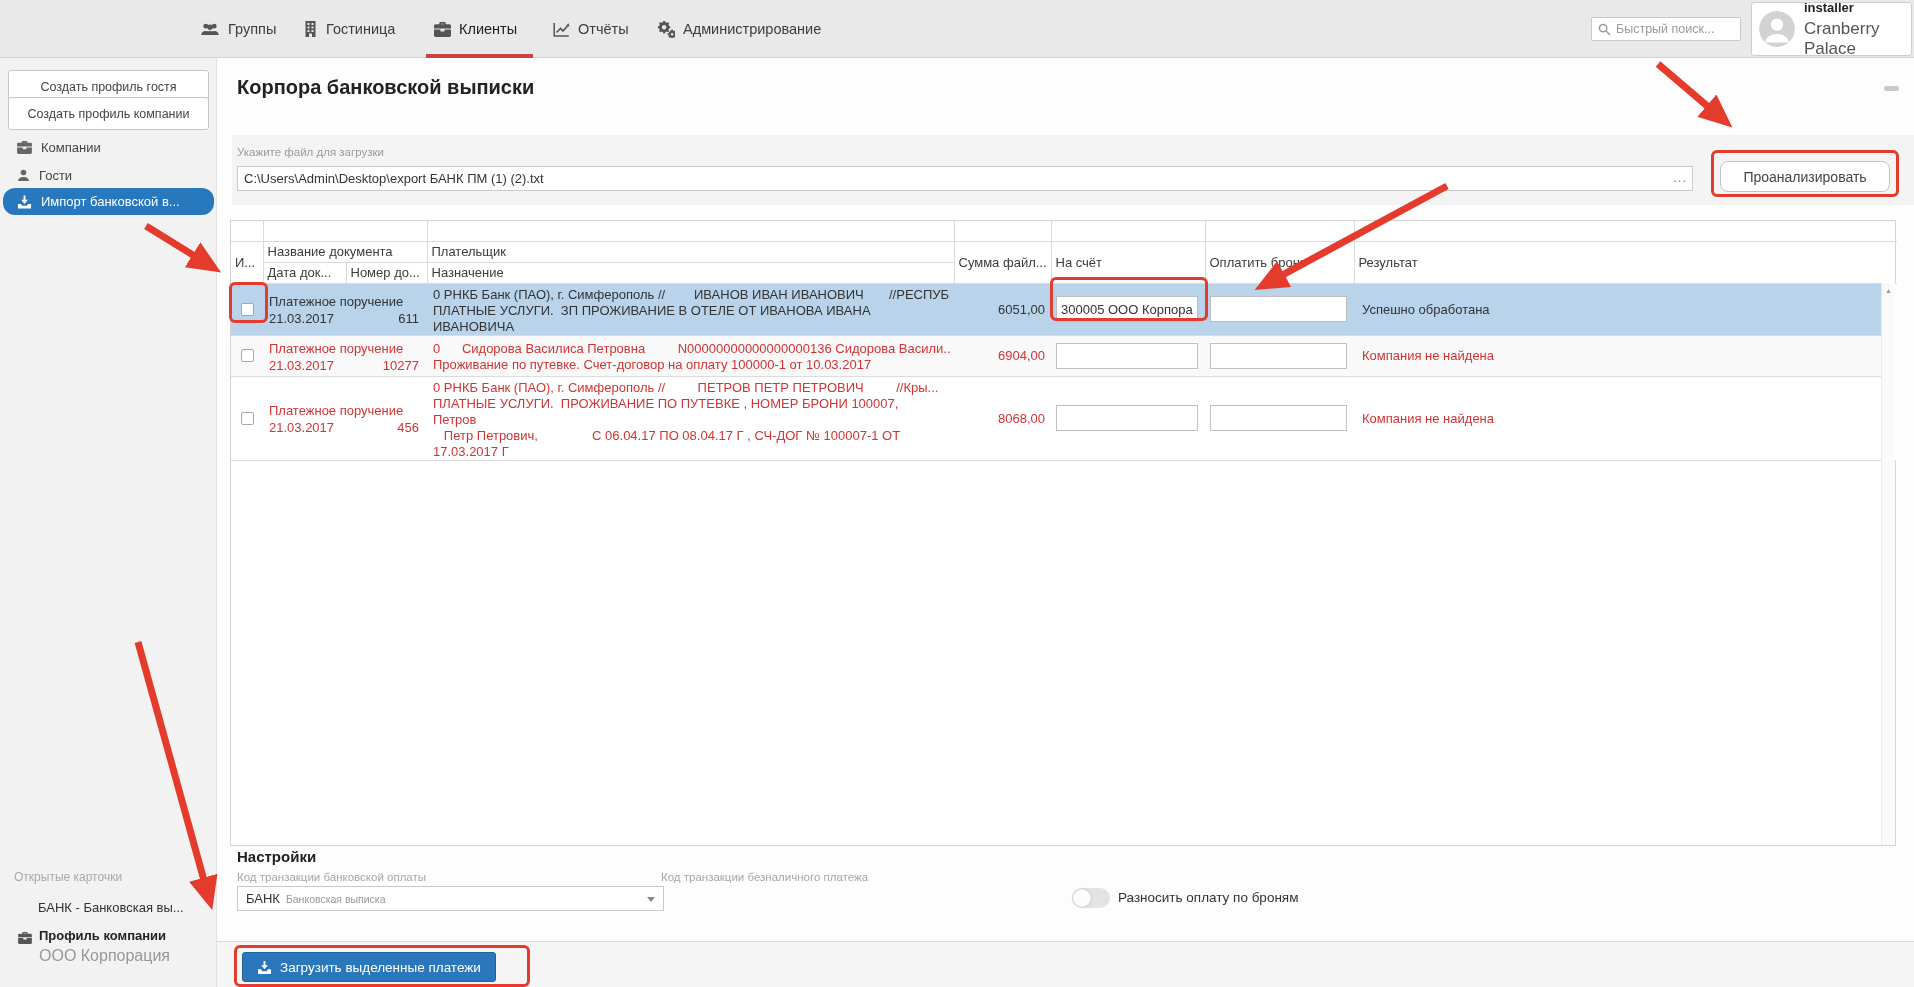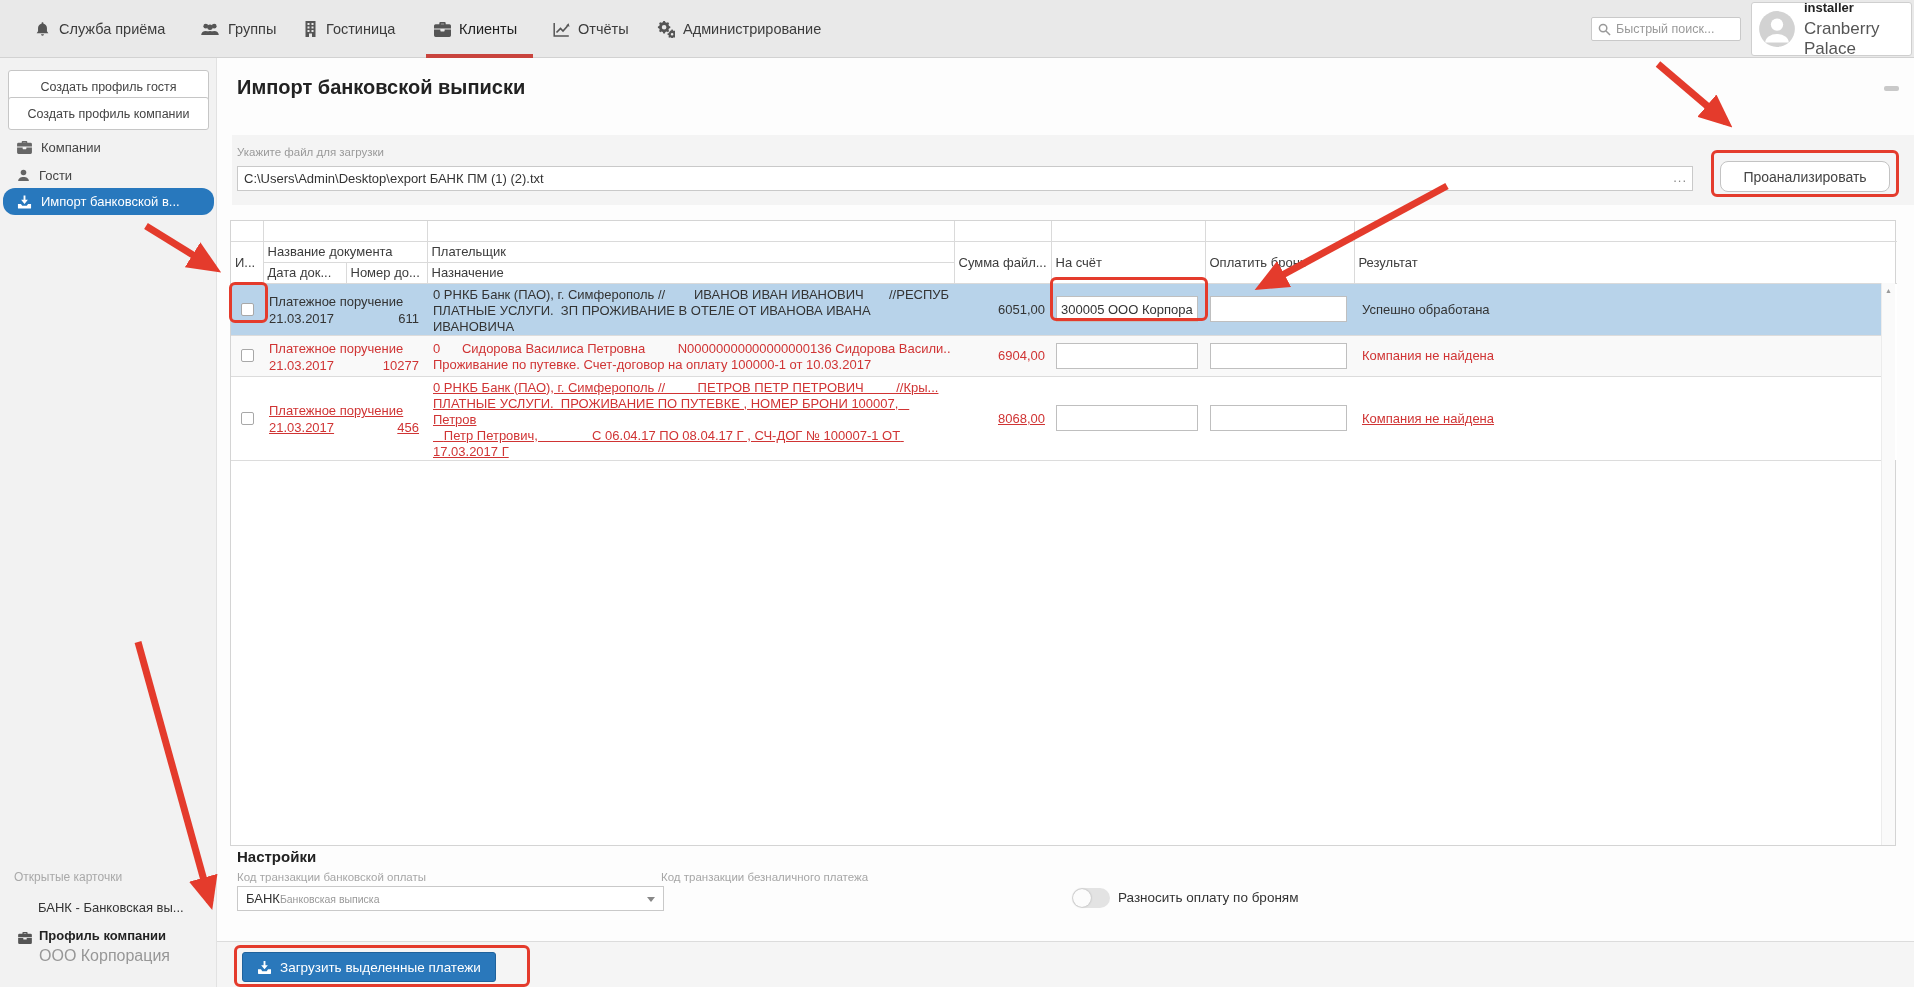--- a/index.html
+++ b/index.html
@@ -52,41 +52,41 @@
   
   .grid { position:absolute; left:230px; top:220px; width:1666px; height:626px; background:#fff; border:1px solid #d4d4d4; }
   .grid table { width:100%; border-collapse:collapse; table-layout:fixed; font-size:13px; }
   .grid td { overflow:hidden; }
   tr.band td { height:20px; border-right:1px solid #dadada; border-bottom:1px solid #dadada; }
   tr.h1 td, tr.h2 td { height:21px; border-right:1px solid #dadada; border-bottom:1px solid #dadada; color:#3c3c3c; padding:0 4px; vertical-align:middle; font-weight:normal; white-space:nowrap; }
   tr.band td:last-child, tr.h1 td:last-child { border-right:0; }
   tr.datarow td { border-bottom:1px solid #dcdcdc; vertical-align:middle; }
   tr.r1 td { height:41px; background:#b8d3ea; }
   tr.r2 td { height:41px; background:#f9f9f9; }
-  tr.r3 td { height:57px; background:#fff;text-decoration:underline; }
+  tr.r3 td { height:57px; background:#fff; }
   tr.datarow td.gut { background:#fff; border-bottom:0; }
   .cell-doc { padding:2px 0 0 0; }
   .doc1 { padding-left:6px; line-height:17px; white-space:nowrap; }
   .doc2 { display:flex; justify-content:space-between; padding:0 8px 0 6px; line-height:17px; }
   .cell-payer { padding:2px 4px 0 6px; }
   .payer-line { white-space:pre; line-height:17px; overflow:hidden; }
   .purpose-line { white-space:pre-wrap; line-height:16px; overflow:hidden; }
   .cell-sum { text-align:right; padding-right:6px; }
   .cell-res { padding-left:8px; }
   tr.err td, tr.err .payer-line, tr.err .purpose-line { color:#d03434; }
   .cb { display:block; width:13px; height:13px; background:#fff; border:1px solid #a8a8a8; border-radius:2px; margin:0 auto; cursor:pointer; }
   .grid-input { width:calc(100% - 12px); height:26px; margin-left:5px; border:1px solid #bfbfbf; font-size:13px; color:#333; padding:0 4px; font-family:inherit; outline:none; background:#fff; }
   .vscroll { position:absolute; right:0; top:62px; width:14px; bottom:0; background:#fafafa; border-left:1px solid #ececec; }
   .vscroll .up { display:block; text-align:center; font-size:7px; color:#999; padding-top:4px; cursor:pointer; }
 
   
   .set-title { position:absolute; left:237px; top:848px; font-size:15px; font-weight:bold; color:#222; }
   .set-label { position:absolute; top:871px; font-size:11.5px; color:#a6a6a6; }
   .lb1 { left:237px; } .lb2 { left:661px; }
-  .dd { position:absolute; top:886px; height:25px; background:#fff; border:1px solid #c9c9c9; display:flex; align-items:center; padding:0 22px 0 8px; cursor:pointer; }
+  .dd { position:absolute; top:886px; height:25px; background:#fff; border:1px solid #c9c9c9; display:flex; align-items:center; gap:6px; padding:0 22px 0 8px; cursor:pointer; }
   .dd1 { left:237px; width:427px; } .dd2 { left:661px; width:404px; }
   .dd-code { font-size:13px; color:#333; }
   .dd-desc { font-size:10.5px; color:#999; }
   .caret { position:absolute; right:8px; top:10px; width:0; height:0; border-left:4px solid transparent; border-right:4px solid transparent; border-top:5px solid #888; }
   .toggle { position:absolute; left:1072px; top:888px; width:38px; height:20px; background:#e3e3e3; border-radius:10px; cursor:pointer; }
   .knob { width:18px; height:18px; border-radius:50%; background:#fcfcfc; margin:1px; box-shadow:0 0 2px rgba(0,0,0,.3); }
   .toggle-label { position:absolute; left:1118px; top:890px; font-size:13.5px; color:#333; }
 
   
   .footerbar { position:absolute; left:217px; top:941px; width:1697px; height:46px; background:#f5f5f5; border-top:1px solid #dcdcdc; }
@@ -99,28 +99,20 @@
   .hl-account { left:1050px; top:277px; width:158px; height:44px; }
   .hl-load { left:234px; top:945px; width:296px; height:42px; }
   .annot { position:absolute; left:0; top:0; z-index:41; pointer-events:none; }
 </style>
 </head>
 <body>
 
 <div class="page">
 
   <header class="topbar">
-    <div class="nav-item ni1">
-      <span class="nicon">
-        <svg width="17" height="17" viewBox="0 0 16 16">
-            <path fill="currentColor" d="M8 1.2c.5 0 .9.4.9.9v.5c1.9.4 3.3 2.1 3.3 4.1v2.9l1.3 1.9H2.5l1.3-1.9V6.7c0-2 1.4-3.7 3.3-4.1v-.5c0-.5.4-.9.9-.9zM6.6 12.5h2.8a1.4 1.4 0 0 1-2.8 0z"></path>
-          </svg>
-      </span>
-      <span>Служба приёма</span>
-    </div>
     <div class="nav-item ni2">
       <span class="nicon">
         <svg width="20" height="15" viewBox="0 0 20 15">
             <g fill="currentColor">
               <circle cx="5.8" cy="4.2" r="2.4"></circle>
               <circle cx="14.2" cy="4.2" r="2.4"></circle>
               <circle cx="10" cy="5.2" r="2.7"></circle>
               <path d="M1.2 13c0-2.5 2-4.1 4.6-4.1.9 0 1.8.2 2.5.6-1.4 1-2.1 2.2-2.2 3.5z"></path>
               <path d="M18.8 13c0-2.5-2-4.1-4.6-4.1-.9 0-1.8.2-2.5.6 1.4 1 2.1 2.2 2.2 3.5z"></path>
               <path d="M5.8 13c0-2.3 1.9-3.9 4.2-3.9s4.2 1.6 4.2 3.9z"></path>
@@ -242,21 +234,21 @@
           </svg>
       </span>
       <div>
         <div class="cc-title">Профиль компании</div>
         <div class="cc-sub">ООО Корпорация</div>
       </div>
     </div>
   </aside>
 
   <div class="main-bg"></div>
-  <h1 class="page-title">Импорт банковской выписки</h1>
+  <h1 class="page-title">Корпора банковской выписки</h1>
   <div class="top-dash"></div>
 
   <div class="filepanel"></div>
   <div class="file-label">Укажите файл для загрузки</div>
   <div class="file-input">
     <input type="text" readonly="" value="C:\Users\Admin\Desktop\export БАНК ПМ (1) (2).txt" style="">
     <span class="browse-dots">...</span>
   </div>
   <button class="analyze-btn">Проанализировать</button>
 

